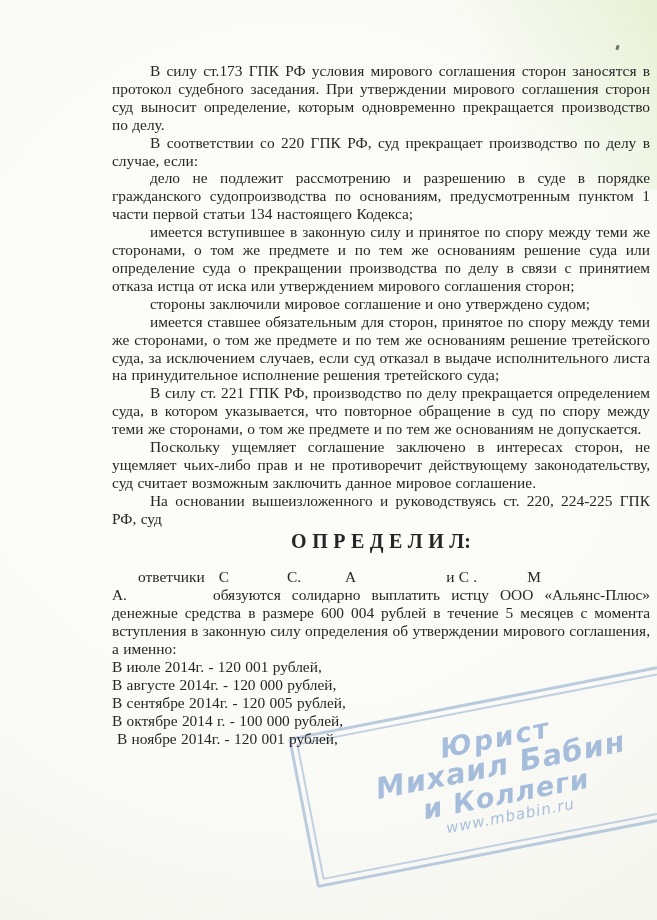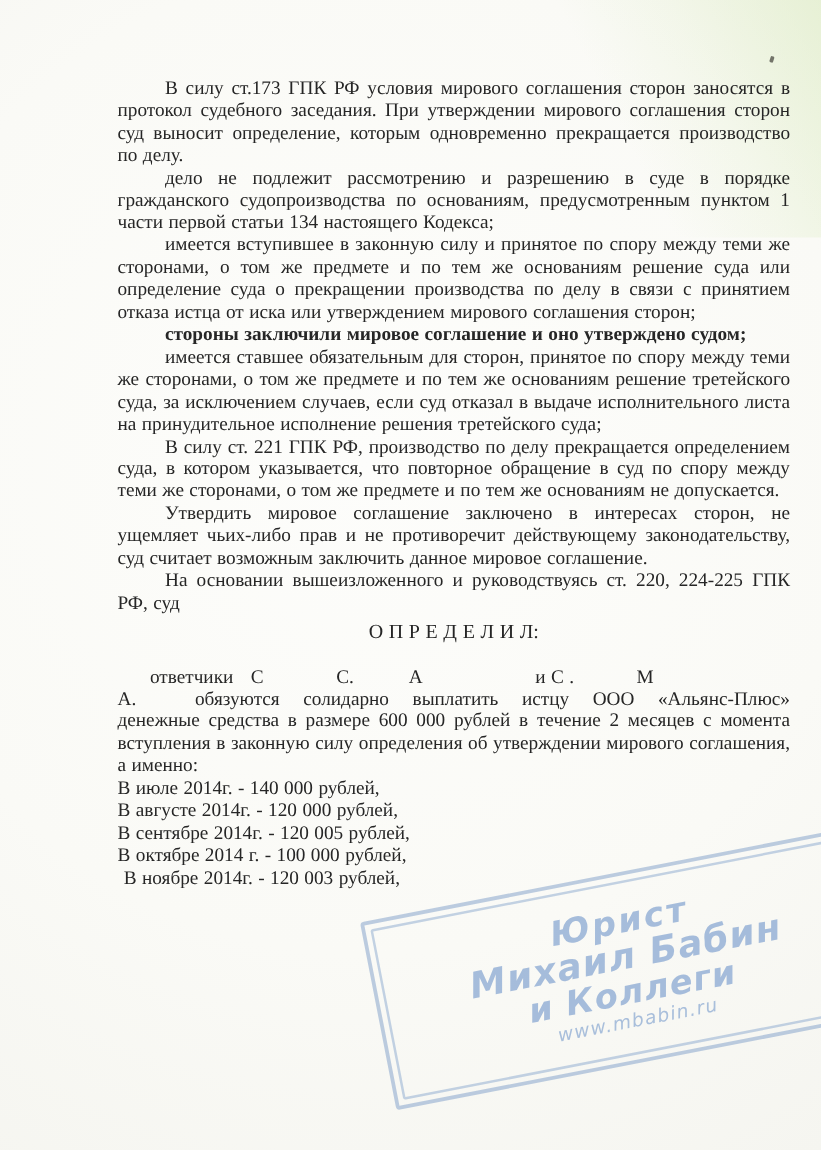--- a/index.html
+++ b/index.html
@@ -49,48 +49,48 @@
     padding-right: 14px;
     box-sizing: border-box;
   }
   .stamp-l1 { font-size: 27px; letter-spacing: 2px; }
   .stamp-l2 { font-size: 29px; letter-spacing: 1px; }
   .stamp-l3 { font-size: 27px; letter-spacing: 1px; }
   .stamp-url { font-size: 15px; font-weight: normal; color: rgba(160,184,216,0.9); margin-top: 2px; letter-spacing: 1px; }
   
   .text-block {
     position: absolute;
-    left: 94px; top: 62px;
+    left: 112px; top: 62px;
     width: 538px;
     font-size: 15.4px;
     line-height: 17.9px;
     word-spacing: 0.5px;
     z-index: 2;
   }
   .text-block p {
     margin: 0;
     text-align: justify;
     text-indent: 38px;
   }
-  p.bold { font-weight: bold; }
+  p.bold { font-weight: normal; }
   .decree-heading {
     margin: 5px 0 18px 0;
     text-align: center;
-    font-weight: normal;
-    font-size: 16px;
+    font-weight: bold;
+    font-size: 20px;
   }
   .defendants-line1 { white-space: nowrap; padding-left: 26px; }
   .defendants-line1 .g1 { margin-left: 14px; }
   .defendants-line1 .g2 { margin-left: 58px; }
   .defendants-line1 .g3 { margin-left: 44px; }
   .defendants-line1 .g4 { margin-left: 90px; }
   .defendants-line1 .g5 { margin-left: 50px; }
   .defendants-line2 { display: flex; }
   .defendants-line2 .rest {
-    flex: 1; margin-left: 47px;
+    flex: 1; margin-left: 86px;
     text-align: justify;
     -moz-text-align-last: justify;
     text-align-last: justify;
   }
   .obligation { text-align: justify; }
   .schedule-line { text-align: left; }
 </style>
 </head>
 <body>
 
@@ -103,40 +103,41 @@
     <div class="stamp-inner">
       <div class="stamp-l1">Юрист</div>
       <div class="stamp-l2">Михаил Бабин</div>
       <div class="stamp-l3">и Коллеги</div>
       <div class="stamp-url">www.mbabin.ru</div>
     </div>
   </div>
 
   <div class="text-block">
     <p>В силу ст.173 ГПК РФ условия мирового соглашения сторон заносятся в протокол судебного заседания. При утверждении мирового соглашения сторон суд выносит определение, которым одновременно прекращается производство по делу.</p>
+    <p>В соответствии со 220 ГПК РФ, суд прекращает производство по делу в случае, если:</p>
     <p>дело не подлежит рассмотрению и разрешению в суде в порядке гражданского судопроизводства по основаниям, предусмотренным пунктом 1 части первой статьи 134 настоящего Кодекса;</p>
     <p>имеется вступившее в законную силу и принятое по спору между теми же сторонами, о том же предмете и по тем же основаниям решение суда или определение суда о прекращении производства по делу в связи с принятием отказа истца от иска или утверждением мирового соглашения сторон;</p>
     <p class="bold">стороны заключили мировое соглашение и оно утверждено судом;</p>
     <p>имеется ставшее обязательным для сторон, принятое по спору между теми же сторонами, о том же предмете и по тем же основаниям решение третейского суда, за исключением случаев, если суд отказал в выдаче исполнительного листа на принудительное исполнение решения третейского суда;</p>
     <p>В силу ст. 221 ГПК РФ, производство по делу прекращается определением суда, в котором указывается, что повторное обращение в суд по спору между теми же сторонами, о том же предмете и по тем же основаниям не допускается.</p>
-    <p>Утвердить мировое соглашение заключено в интересах сторон, не ущемляет чьих-либо прав и не противоречит действующему законодательству, суд считает возможным заключить данное мировое соглашение.</p>
+    <p>Поскольку ущемляет соглашение заключено в интересах сторон, не ущемляет чьих-либо прав и не противоречит действующему законодательству, суд считает возможным заключить данное мировое соглашение.</p>
     <p>На основании вышеизложенного и руководствуясь ст. 220, 224-225 ГПК РФ, суд</p>
 
     <div class="decree-heading">О П Р Е Д Е Л И Л:</div>
 
 
     <div class="defendants-line1">
       <span>ответчики</span><span class="g1">С</span><span class="g2">С.</span><span class="g3">А</span><span class="g4">и С .</span><span class="g5">М</span>
     </div>
     <div class="defendants-line2">
       <span>А.</span>
       <span class="rest">обязуются солидарно выплатить истцу ООО «Альянс-Плюс»</span>
     </div>
-    <div class="obligation">денежные средства в размере 600 000 рублей в течение 2 месяцев с момента вступления в законную силу определения об утверждении мирового соглашения, а именно:</div>
+    <div class="obligation">денежные средства в размере 600 004 рублей в течение 5 месяцев с момента вступления в законную силу определения об утверждении мирового соглашения, а именно:</div>
 
-    <div class="schedule-line">В июле 2014г. - 140 000 рублей,</div>
+    <div class="schedule-line">В июле 2014г. - 120 001 рублей,</div>
     <div class="schedule-line">В августе 2014г. - 120 000 рублей,</div>
     <div class="schedule-line">В сентябре 2014г. - 120 005 рублей,</div>
     <div class="schedule-line">В октябре 2014 г. - 100 000 рублей,</div>
-    <div class="schedule-line" style="padding-left:5px;">В ноябре 2014г. - 120 003 рублей,</div>
+    <div class="schedule-line" style="padding-left:5px;">В ноябре 2014г. - 120 001 рублей,</div>
   </div>
 
 </div>
 
 </body></html>

